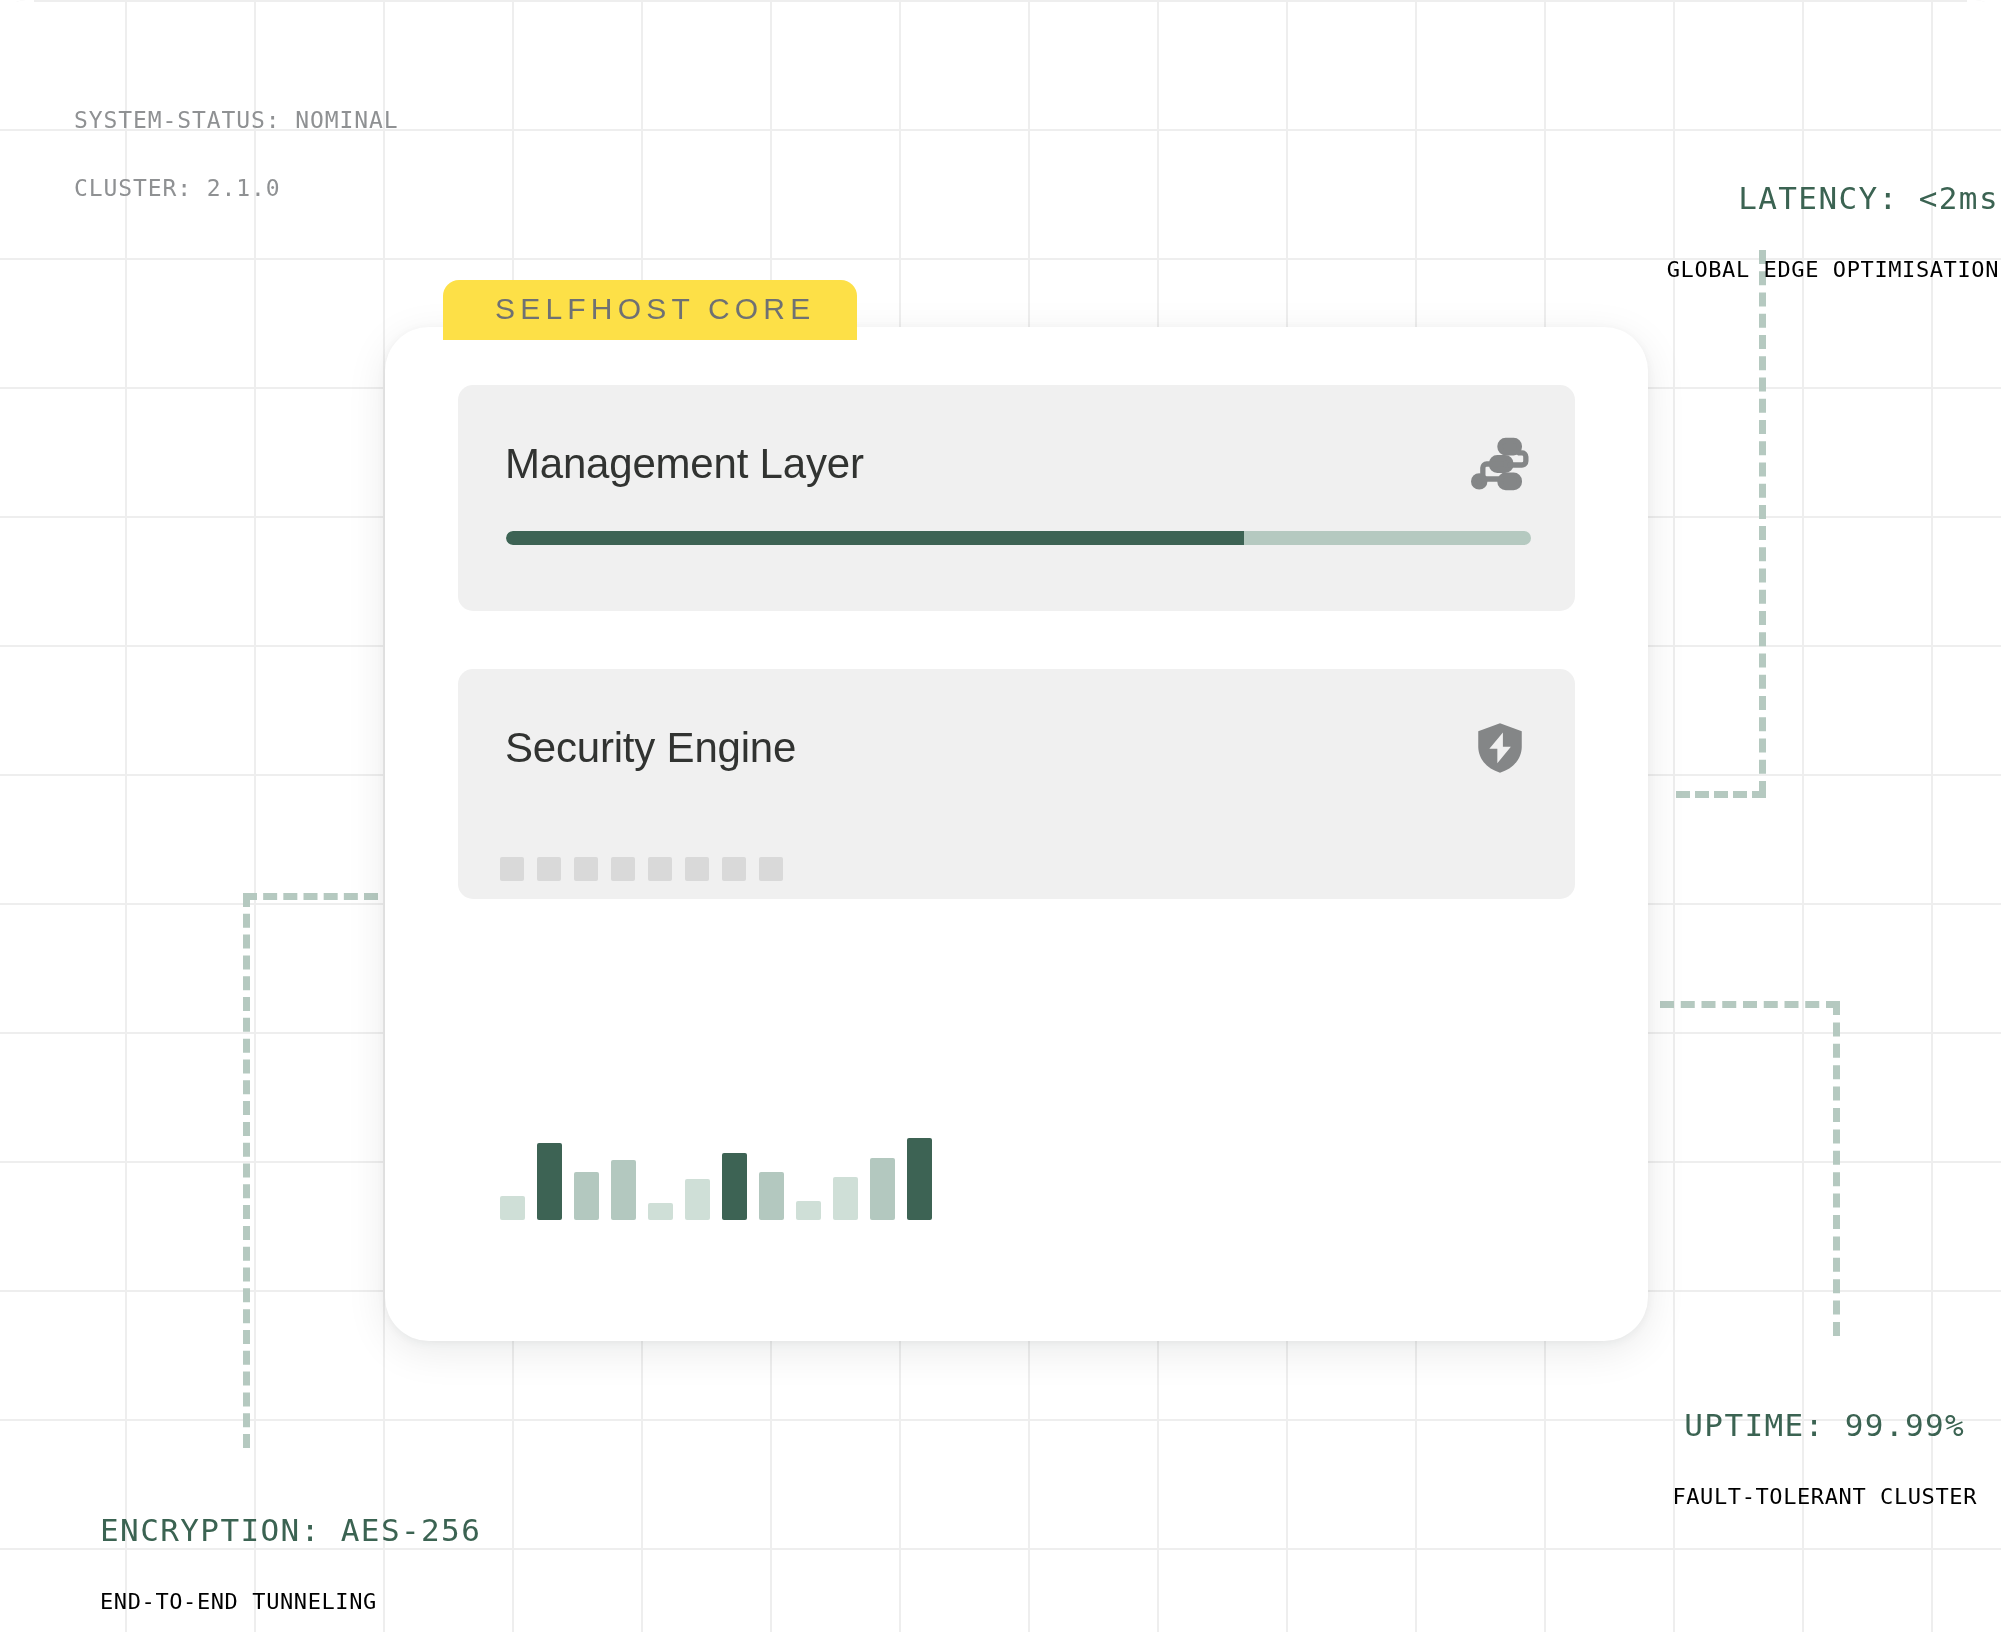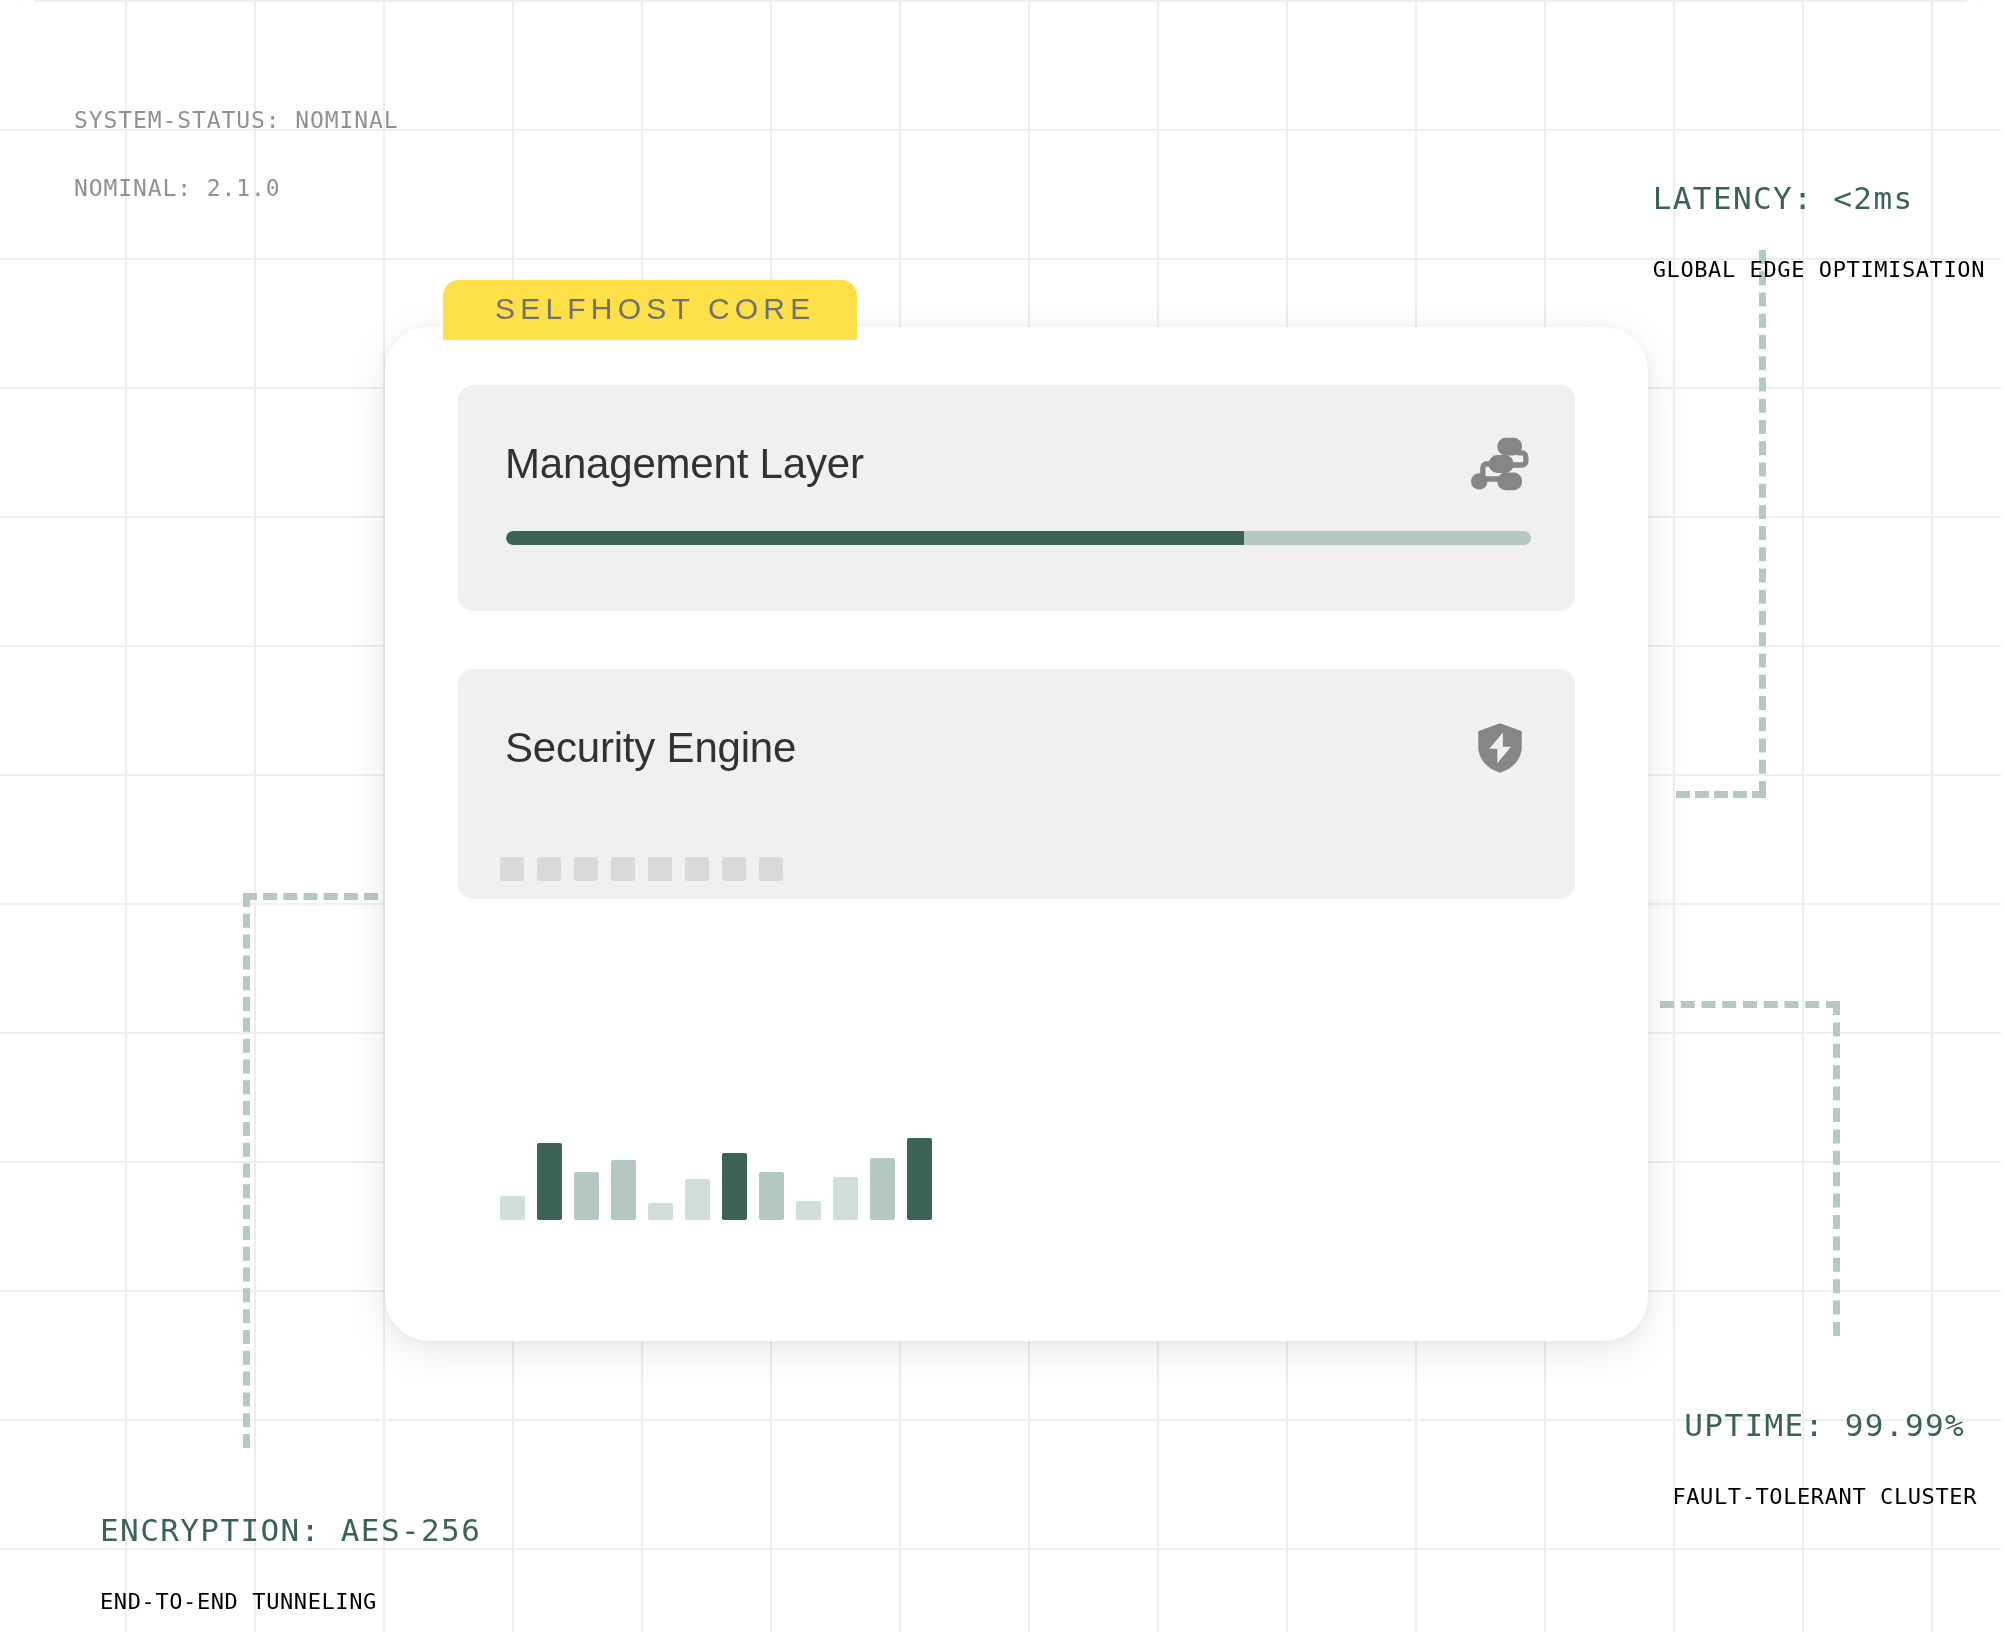--- a/index.html
+++ b/index.html
@@ -75,21 +75,21 @@
     font-size: 22px;
     letter-spacing: 0.6px;
     line-height: 1.30;
   }
   .hud.green .big   { color: #3b6352; }
   .hud.green .small { color: #000000; }
   .hud.grey  .big   { color: #8f9193; font-size: 23px; letter-spacing: 0.9px; }
   .hud.grey  .small { color: #8f9193; font-size: 23px; letter-spacing: 0.9px; }
 
   #hud-system  { left: 74px;  top: 68px;  text-align: left;  }
-  #hud-latency { right: 16px;  top: 140px; text-align: left; }
+  #hud-latency { right: 2px;  top: 140px; text-align: right; }
   #hud-uptime  { right: 24px; top: 1367px; text-align: center; }
   #hud-encrypt { left: 100px; top: 1472px; text-align: left;  }
 
   
   .dash {
     position: absolute;
     z-index: 12;
     pointer-events: none;
   }
   .dash.v {
@@ -240,21 +240,21 @@
 </style>
 </head>
 <body>
 
 <div id="stage">
 
   <div id="grid"></div>
 
   <div class="hud grey" id="hud-system">
     <span class="big">SYSTEM-STATUS: NOMINAL</span>
-    <span class="small">NOMINAL: 2.1.0</span>
+    <span class="small">CLUSTER: 2.1.0</span>
   </div>
 
   <div class="hud green" id="hud-latency">
     <span class="big">LATENCY: &lt;2ms</span>
     <span class="small">GLOBAL EDGE OPTIMISATION</span>
   </div>
 
   <div class="hud green" id="hud-uptime">
     <span class="big">UPTIME: 99.99%</span>
     <span class="small">FAULT-TOLERANT CLUSTER</span>

